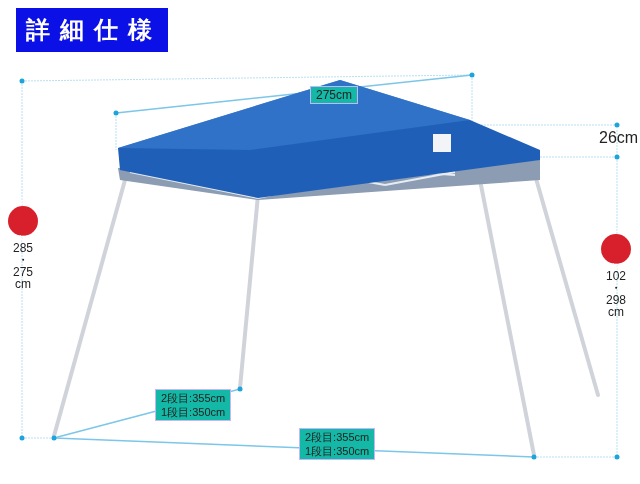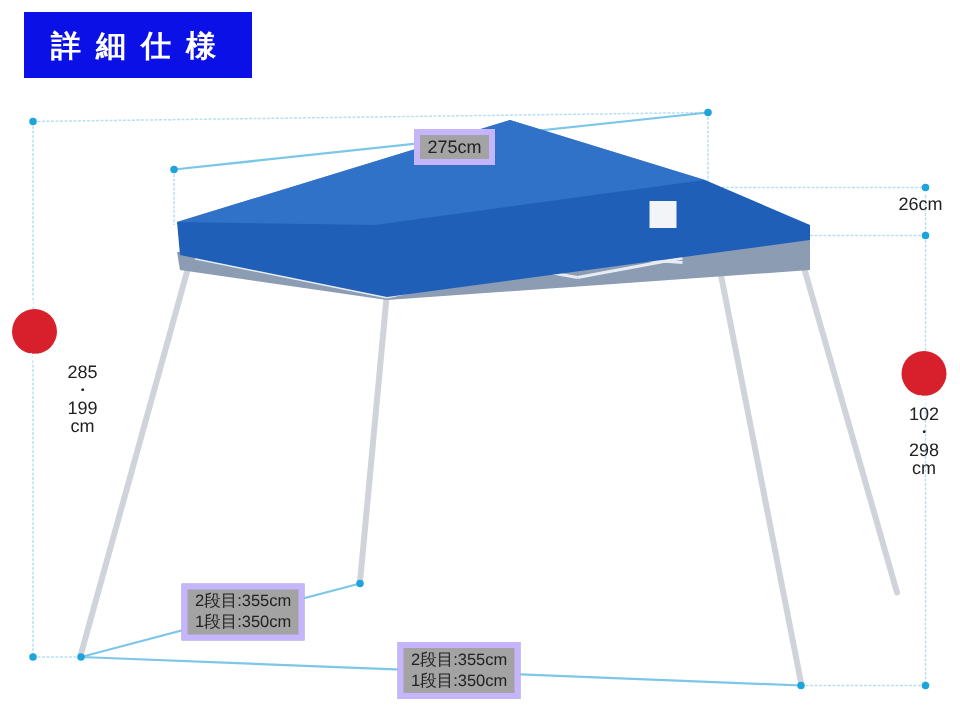--- a/index.html
+++ b/index.html
@@ -1,25 +1,25 @@
 <!DOCTYPE html>
 <html><head>
 <meta charset="utf-8">
 <style>
   html, body { margin: 0; padding: 0; background: #ffffff; }
   body { width: 640px; height: 484px; position: relative; overflow: hidden;
          font-family: "Liberation Sans", "DejaVu Sans", sans-serif; }
   .title-banner { position: absolute; left: 16px; top: 8px; width: 152px; height: 44px;
                   background: #0a10e6; color: #fff; font-family: "DejaVu Sans", sans-serif;
-                  font-weight: bold; font-size: 20px; line-height: 44px; text-align: center;
+                  font-weight: bold; font-size: 24px; line-height: 44px; text-align: center;
                   letter-spacing: 10px; padding-left: 4px; box-sizing: border-box; }
   svg.diagram { position: absolute; left: 0; top: 0; }
-  .label-box { position: absolute; background: #a3a3a3; border: 4px solid #c4b5fd;
-               font-size: 11px; color: #222; line-height: 14px; padding: 1px 5px; white-space: nowrap; }
-  .plain-label { position: absolute; font-size: 12px; color: #222; white-space: nowrap; }
+  .label-box { position: absolute; background: #14b8a6; border: 1px solid #c4b5fd;
+               font-size: 11px; color: #222; line-height: 14px; padding: 1px 5px; white-space: nowrap; margin-left: 34px; }
+  .plain-label { position: absolute; font-size: 16px; color: #222; white-space: nowrap; }
   .badge { position: absolute; width: 30px; height: 30px; border-radius: 50%; background: #d8202c;
            color: #fff; font-size: 8px; font-weight: bold; line-height: 10px; text-align: center;
            display: flex; flex-direction: column; justify-content: center; font-family: "DejaVu Sans", sans-serif; gap: 28px; }
   .height-val { position: absolute; font-size: 12px; color: #222; text-align: center; line-height: 12px; width: 30px; }
 </style>
 </head>
 <body>
 
 <div class="title-banner">詳細仕様</div>
 
@@ -77,24 +77,24 @@
   </g>
 </svg>
 
 <div class="label-box" style="left:276px;top:86px;font-size:12px;">275cm</div>
 <div class="plain-label" style="left:599px;top:129px;">26cm</div>
 
 <div class="badge" style="left:8px;top:206px;">
   <span>高さ</span>
   <span>2段階</span>
 </div>
-<div class="height-val" style="left:8px;top:242px;margin-left:32px;">
+<div class="height-val" style="left:8px;top:242px;">
   <div>285</div>
   <div>・</div>
-  <div>199</div>
+  <div>275</div>
   <div>cm</div>
 </div>
 
 <div class="badge" style="left:601px;top:234px;">
   <span>高さ</span>
   <span>2段階</span>
 </div>
 <div class="height-val" style="left:601px;top:270px;">
   <div>102</div>
   <div>・</div>

